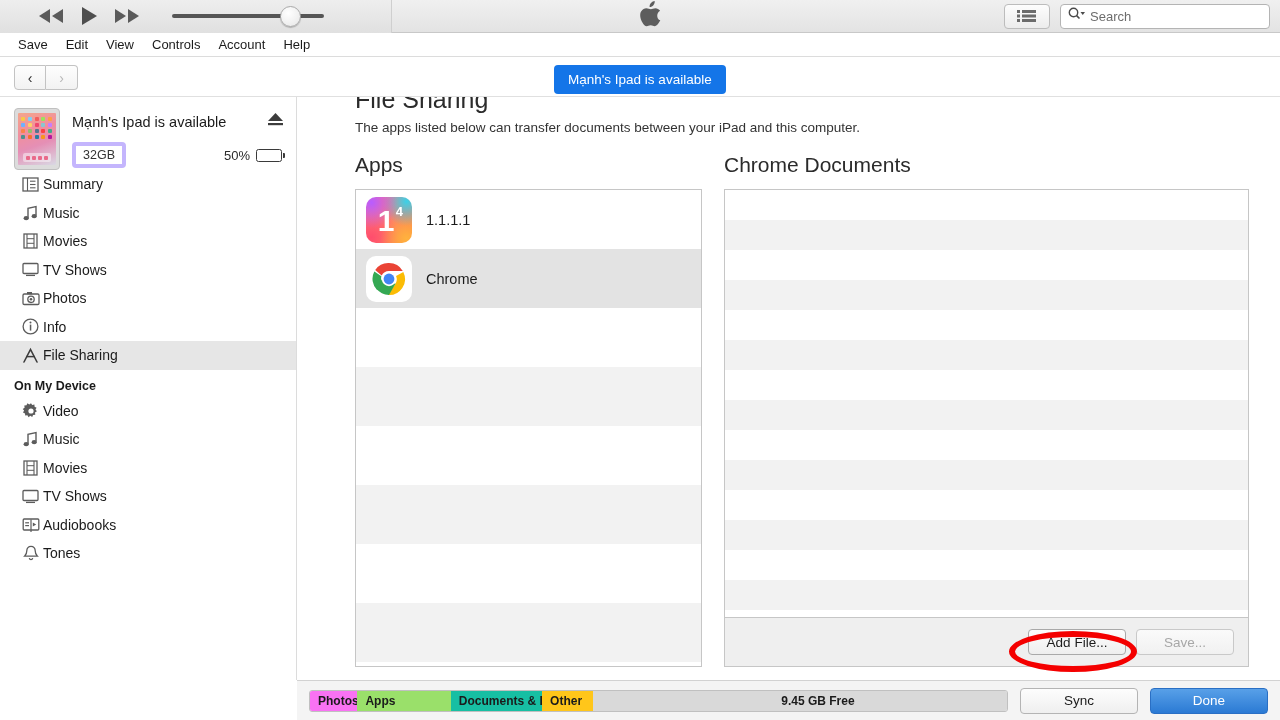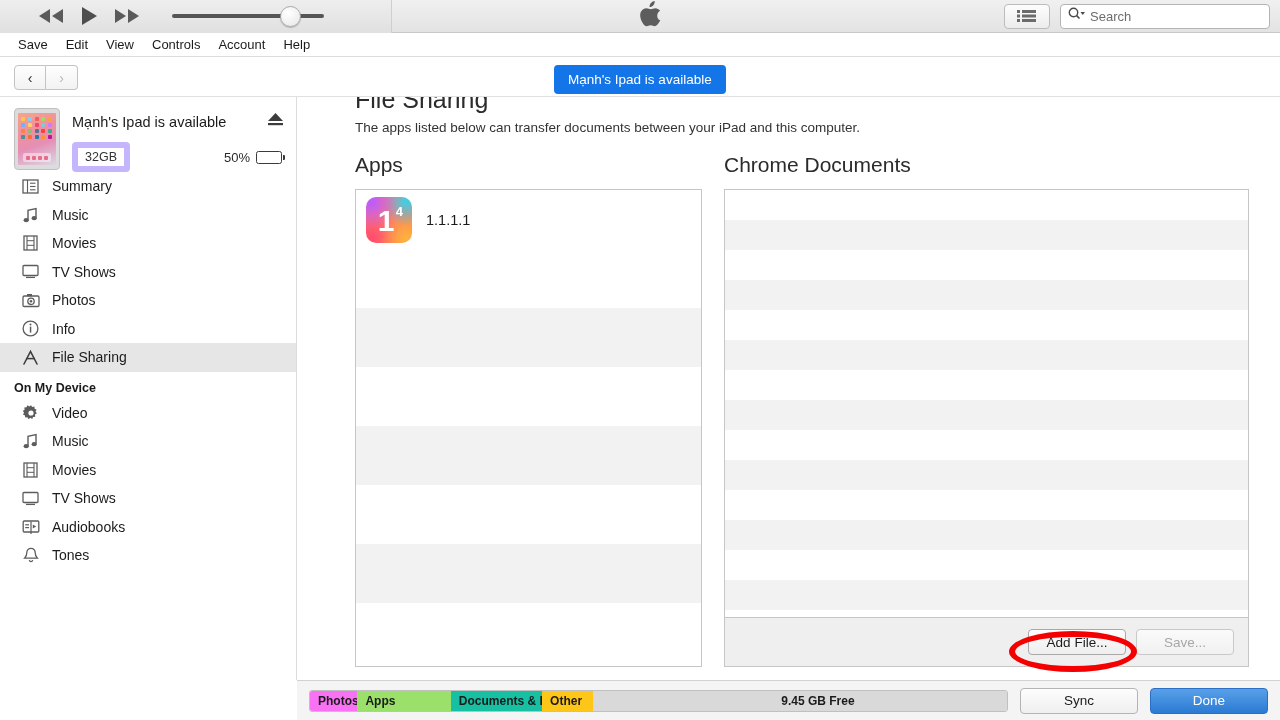--- a/index.html
+++ b/index.html
@@ -112,41 +112,41 @@
     background: rgba(255,255,255,.45); border-radius: 2px;
     display: flex; align-items: center; justify-content: center; gap: 2px;
   }
   .ipad-dock i { width: 4px; height: 4px; border-radius: 1px; background: #e96a8a; }
 
   .dev-info { flex: 1; padding-top: 4px; }
   .dev-row1 { display: flex; align-items: center; justify-content: space-between; }
   .dev-name { font-size: 14.5px; color: #1b1b1b; }
   .dev-row2 { display: flex; align-items: center; justify-content: space-between; margin-top: 11px; padding-right: 2px;}
   .cap-badge {
-    font-size: 12.5px; color: #333; border: 6px solid #c4b5fd;
+    font-size: 12.5px; color: #333; border: 4px solid #c4b5fd;
     border-radius: 4px; padding: 2px 7px;
   }
   .batt-wrap { display: flex; align-items: center; gap: 6px; }
   .batt-pct { font-size: 13px; color: #2b2b2b; }
   .batt-body {
     width: 26px; height: 13px; border: 1.6px solid #3a3a3a; border-radius: 2.5px;
     position: relative; padding: 1.5px;
   }
   .batt-fill { height: 100%; background: #3a3a3a; border-radius: 1px; }
   .batt-tip {
     position: absolute; right: -4px; top: 3.5px; width: 2.5px; height: 5px;
     background: #3a3a3a; border-radius: 0 1px 1px 0;
   }
 
   .sec-title {
     font-size: 12.5px; font-weight: bold; color: #1b1b1b;
     padding: 9px 0 4px 14px;
   }
   .nav-item {
-    height: 28.5px; display: flex; align-items: center; gap: 11px;
+    height: 28.5px; display: flex; align-items: center; gap: 2px;
     padding-left: 20px; font-size: 14px; color: #1b1b1b; cursor: default;
   }
   .nav-item.selected { background: #e6e6e6; }
   .nav-icon {
     width: 21px; height: 20px; display: flex; align-items: center;
     justify-content: center; color: #5c5c5c; flex: none;
   }
 
   
   .content {
@@ -545,20 +545,34 @@
 
     <div class="panel apps-panel">
       <div id="apps-rows">
           <div class="app-row">
             <div class="app-icon icon-1111">
               <span class="num">1</span>
               <span class="sup">4</span>
             </div>
             <span>1.1.1.1</span>
           </div>
+          <div class="app-row selected">
+            <div class="app-icon icon-chrome">
+              <svg width="38" height="38" viewBox="0 0 38 38">
+                <circle cx="19" cy="19" r="18" fill="#fff"></circle>
+                <path d="M19 3a16 16 0 0 1 13.8 7.9H19a8.1 8.1 0 0 0-7.3 4.6L5.2 9.9A16 16 0 0 1 19 3z" fill="#ea4335"></path>
+                <path d="M5.2 9.9l6.5 5.6A8.1 8.1 0 0 0 12.6 23L6.1 28.9A16 16 0 0 1 5.2 9.9z" fill="#34a853" transform="rotate(-6 19 19)"></path>
+                <path d="M32.8 10.9A16 16 0 0 1 19 35l6.5-11.3a8.1 8.1 0 0 0 .3-8.2z" fill="#fbbc05" transform="rotate(4 19 19)"></path>
+                <path d="M6.3 28.6A16 16 0 0 0 19 35l6.6-11.4H19a8.1 8.1 0 0 1-7-4.1z" fill="#34a853"></path>
+                <circle cx="19" cy="19" r="7.2" fill="#fff"></circle>
+                <circle cx="19" cy="19" r="5.4" fill="#4285f4"></circle>
+              </svg>
+            </div>
+            <span>Chrome</span>
+          </div>
           <div class="app-row"></div>
           <div class="app-row alt"></div>
           <div class="app-row"></div>
           <div class="app-row alt"></div>
           <div class="app-row"></div>
           <div class="app-row alt"></div>
         </div>
     </div>
 
     <div class="panel docs-panel">

